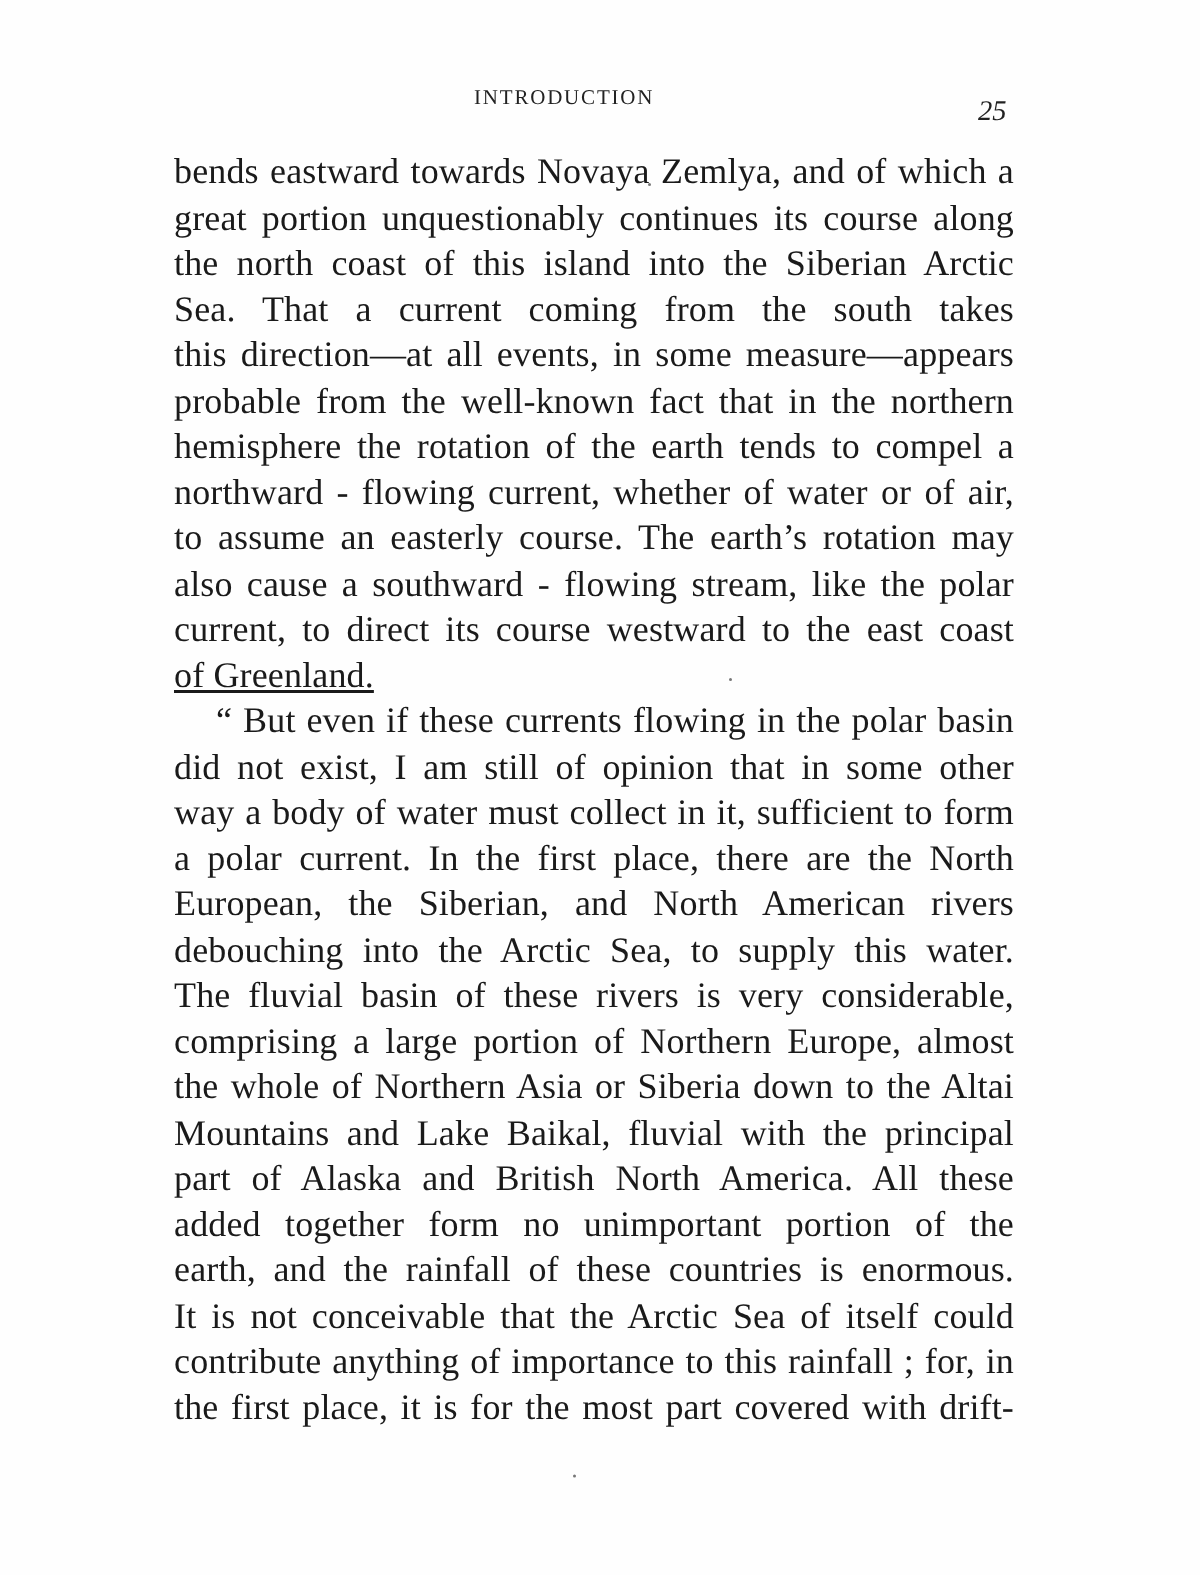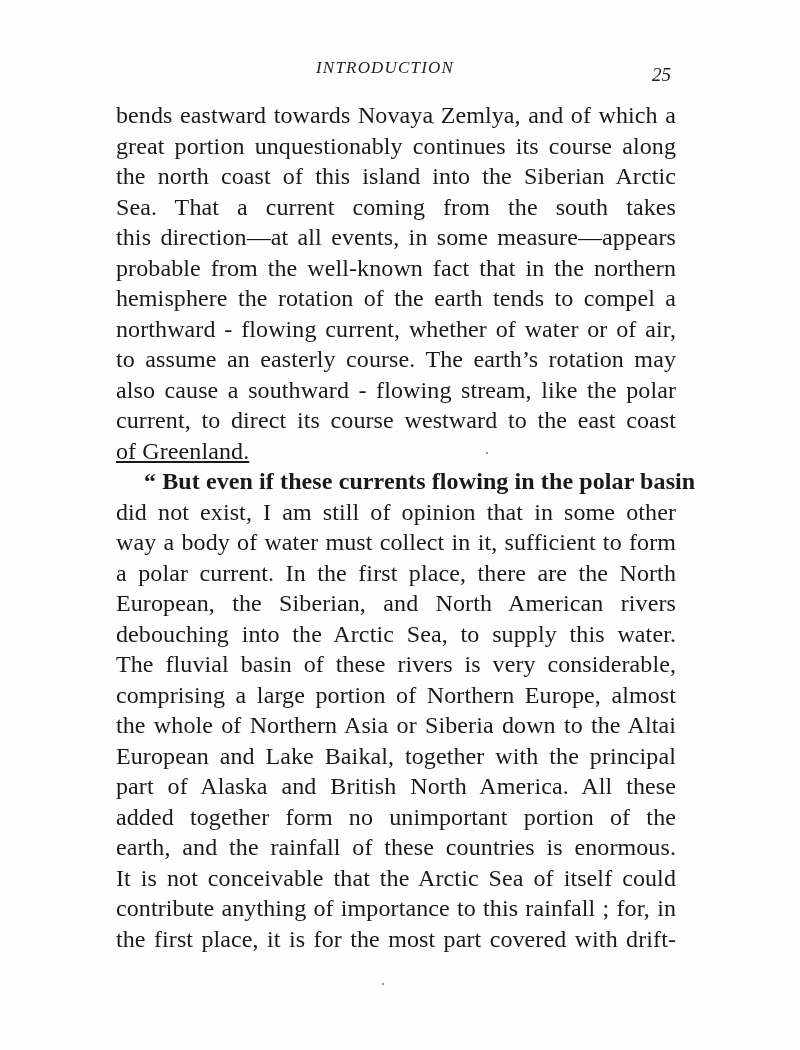--- a/index.html
+++ b/index.html
@@ -27,22 +27,21 @@
       position: absolute;
       top: 58px;
       left: 0;
       width: 800px;
       height: 30px;
     }
     .running-title {
       position: absolute;
       left: 316px;
       top: 0;
-      font-style: italic;
-      font-size: 17px;
+      font-size: 14px;
       letter-spacing: 1.2px;
       color: #222;
     }
     .page-number {
       position: absolute;
       left: 652px;
       top: 6px;
       font-size: 19px;
       color: #222;
       font-style: italic;
@@ -62,21 +61,20 @@
       text-align: justify;
       text-align-last: justify;
       letter-spacing: 0.1px;
     }
     .line.last {
       text-align-last: left;
       text-decoration: underline;
     }
     .line.indent {
       padding-left: 28px;
-      font-weight: bold;
     }
     .speck {
       position: absolute;
       width: 2px;
       height: 2px;
       border-radius: 1px;
       background: #777;
     }
   </style>
 </head>
@@ -107,21 +105,21 @@
     <div>
       <span class="line indent">“ But even if these currents flowing in the polar basin</span>
       <span class="line">did not exist, I am still of opinion that in some other</span>
       <span class="line">way a body of water must collect in it, sufficient to form</span>
       <span class="line">a polar current.  In the first place, there are the North</span>
       <span class="line">European, the Siberian, and North American rivers</span>
       <span class="line">debouching into the Arctic Sea, to supply this water.</span>
       <span class="line">The fluvial basin of these rivers is very considerable,</span>
       <span class="line">comprising a large portion of Northern Europe, almost</span>
       <span class="line">the whole of Northern Asia or Siberia down to the Altai</span>
-      <span class="line">European and Lake Baikal, together with the principal</span>
+      <span class="line">Mountains and Lake Baikal, fluvial with the principal</span>
       <span class="line">part of Alaska and British North America.  All these</span>
       <span class="line">added together form no unimportant portion of the</span>
       <span class="line">earth, and the rainfall of these countries is enormous.</span>
       <span class="line">It is not conceivable that the Arctic Sea of itself could</span>
       <span class="line">contribute anything of importance to this rainfall ; for, in</span>
       <span class="line">the first place, it is for the most part covered with drift-</span>
     </div>
   </div>
 
   <span class="speck" style="left:382px;top:983px;"></span>

